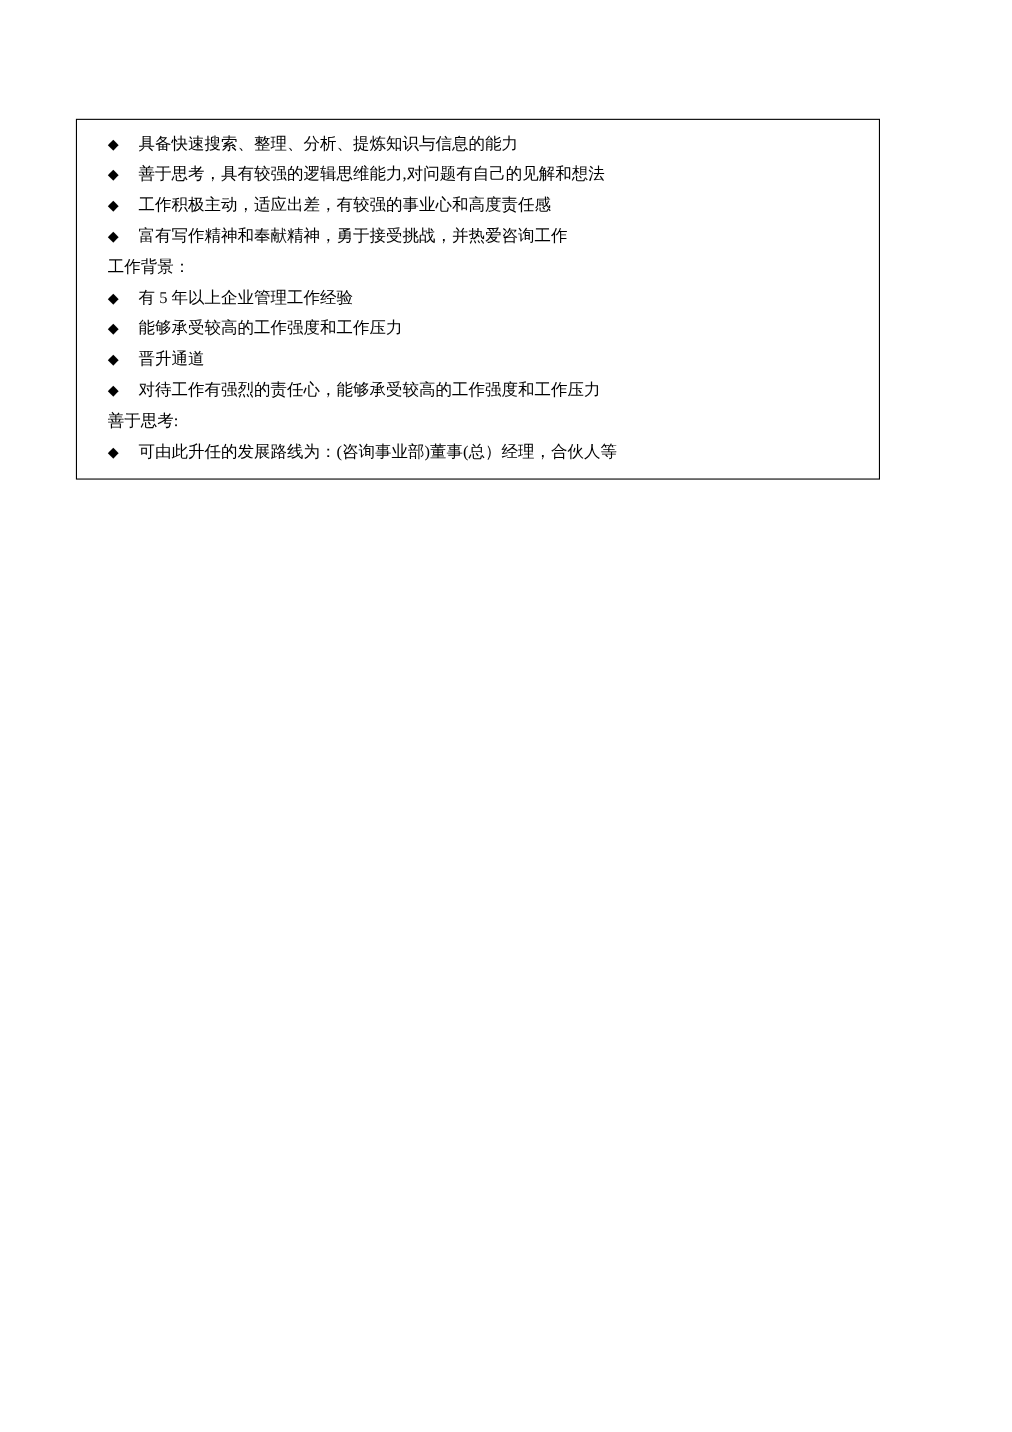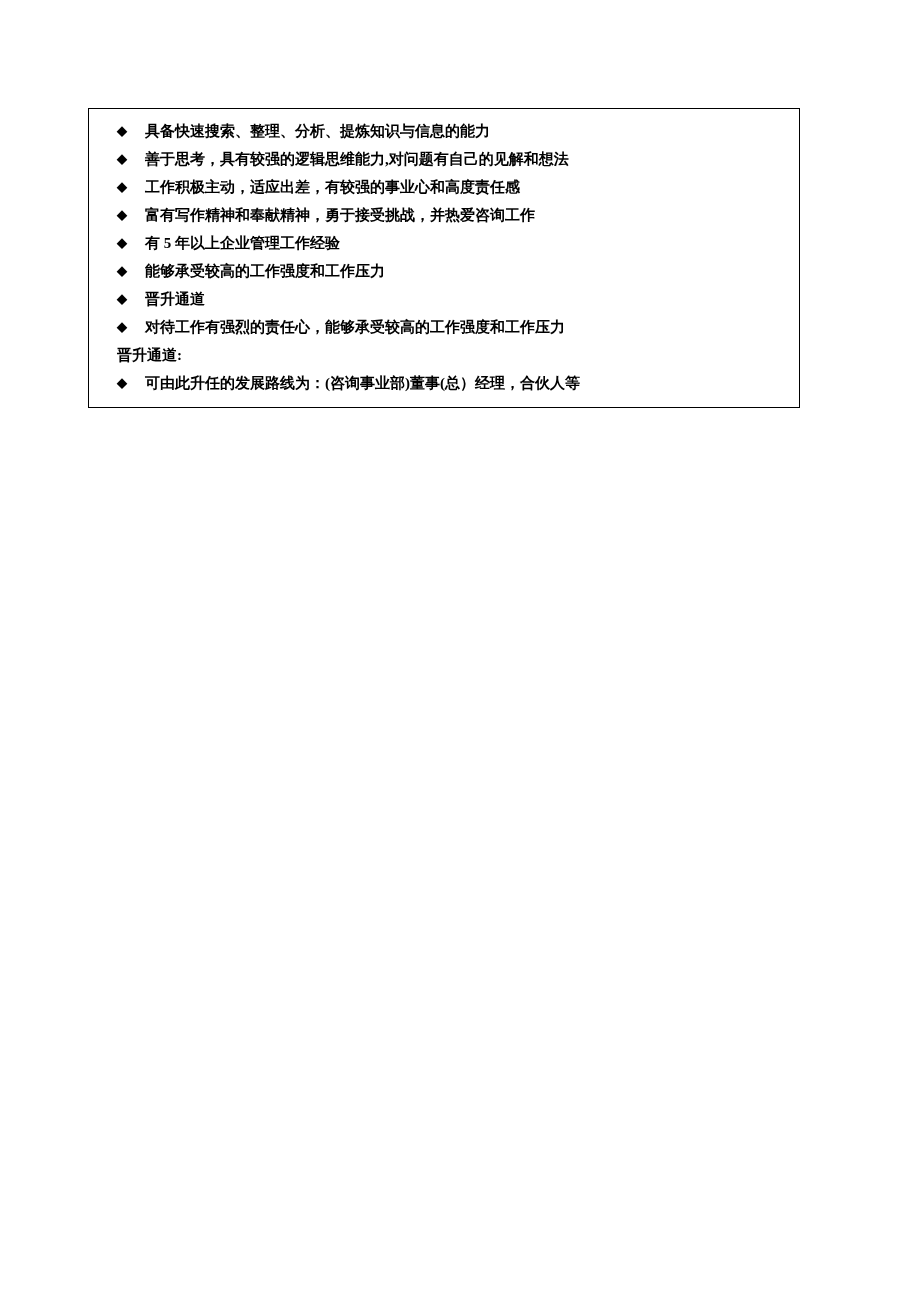--- a/index.html
+++ b/index.html
@@ -6,22 +6,21 @@
     body {
       width: 920px;
       height: 1302px;
       background: #ffffff;
       font-family: "SimSun", "宋体", serif;
       font-size: 15px;
       color: #000;
       line-height: 1.6;
     }
     .page {
-      padding: 108px 120px 0 88px;
-      font-weight: bold;
+      padding: 108px 120px 0 69px;
     }
     .box {
       border: 1px solid #000;
       padding: 6px 10px 8px 28px;
     }
     .bullet-list {
       list-style: none;
       padding: 0;
       margin: 0;
     }
@@ -55,30 +54,31 @@
 <div class="page">
   <div class="box">
 
     <ul class="bullet-list">
       <li><span>具备快速搜索、整理、分析、提炼知识与信息的能力</span></li>
       <li><span>善于思考，具有较强的逻辑思维能力,对问题有自己的见解和想法</span></li>
       <li><span>工作积极主动，适应出差，有较强的事业心和高度责任感</span></li>
       <li><span>富有写作精神和奉献精神，勇于接受挑战，并热爱咨询工作</span></li>
     </ul>
 
+    <div class="section-heading">工作背景：</div>
     <ul class="bullet-list">
       <li><span>有 5 年以上企业管理工作经验</span></li>
       <li><span>能够承受较高的工作强度和工作压力</span></li>
     </ul>
 
     <ul class="bullet-list">
       <li><span>晋升通道</span></li>
       <li><span>对待工作有强烈的责任心，能够承受较高的工作强度和工作压力</span></li>
     </ul>
 
-    <div class="section-heading">晋升通道:</div>
+    <div class="section-heading">善于思考:</div>
     <ul class="bullet-list">
       <li><span>可由此升任的发展路线为：(咨询事业部)董事(总）经理，合伙人等</span></li>
     </ul>
 
   </div>
 
 </div>
 
 </body></html>

